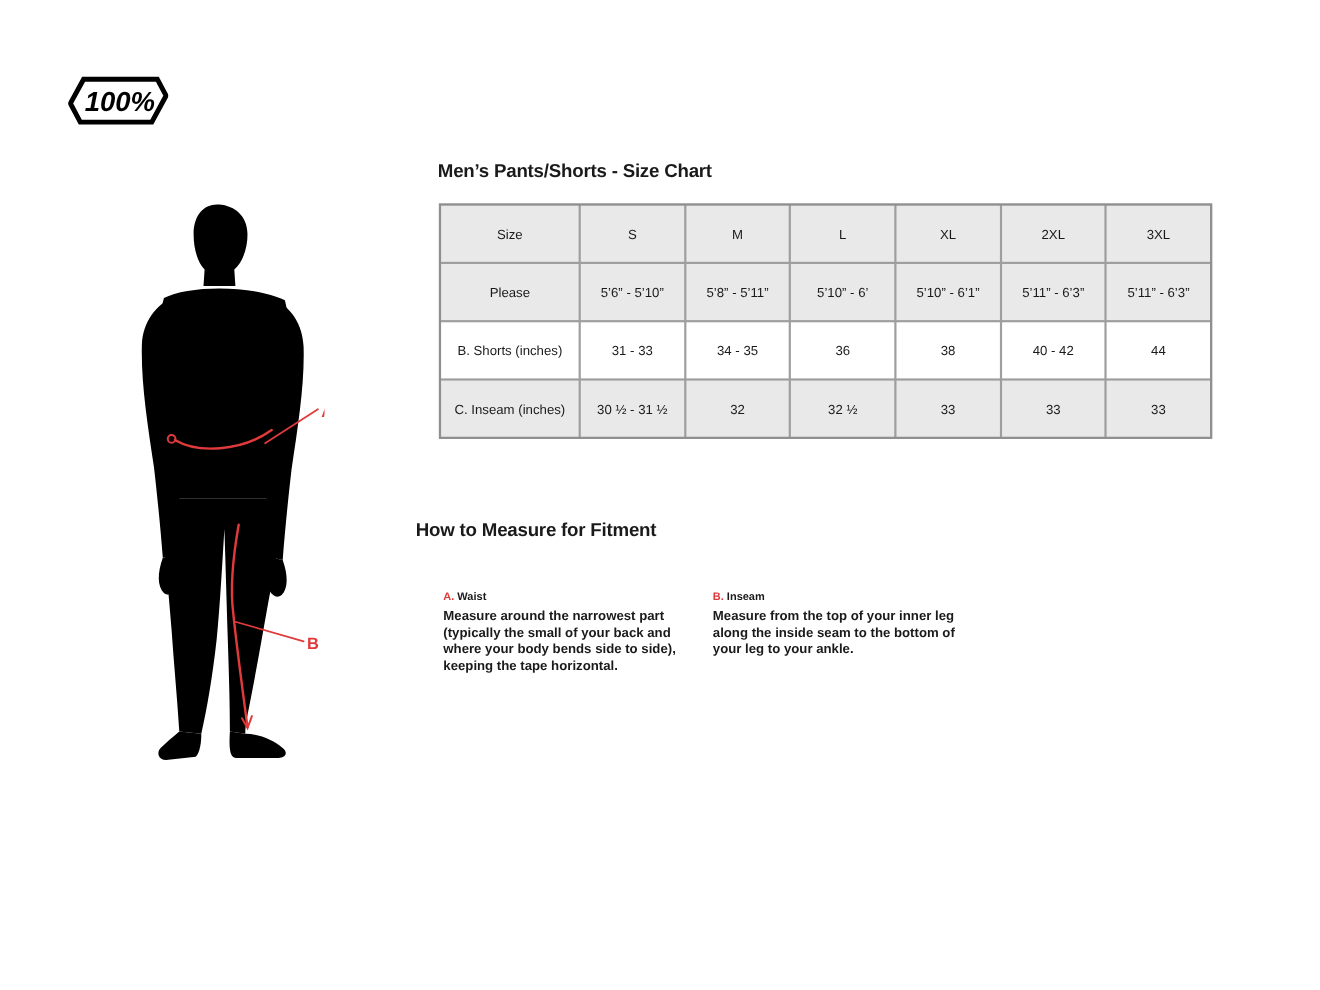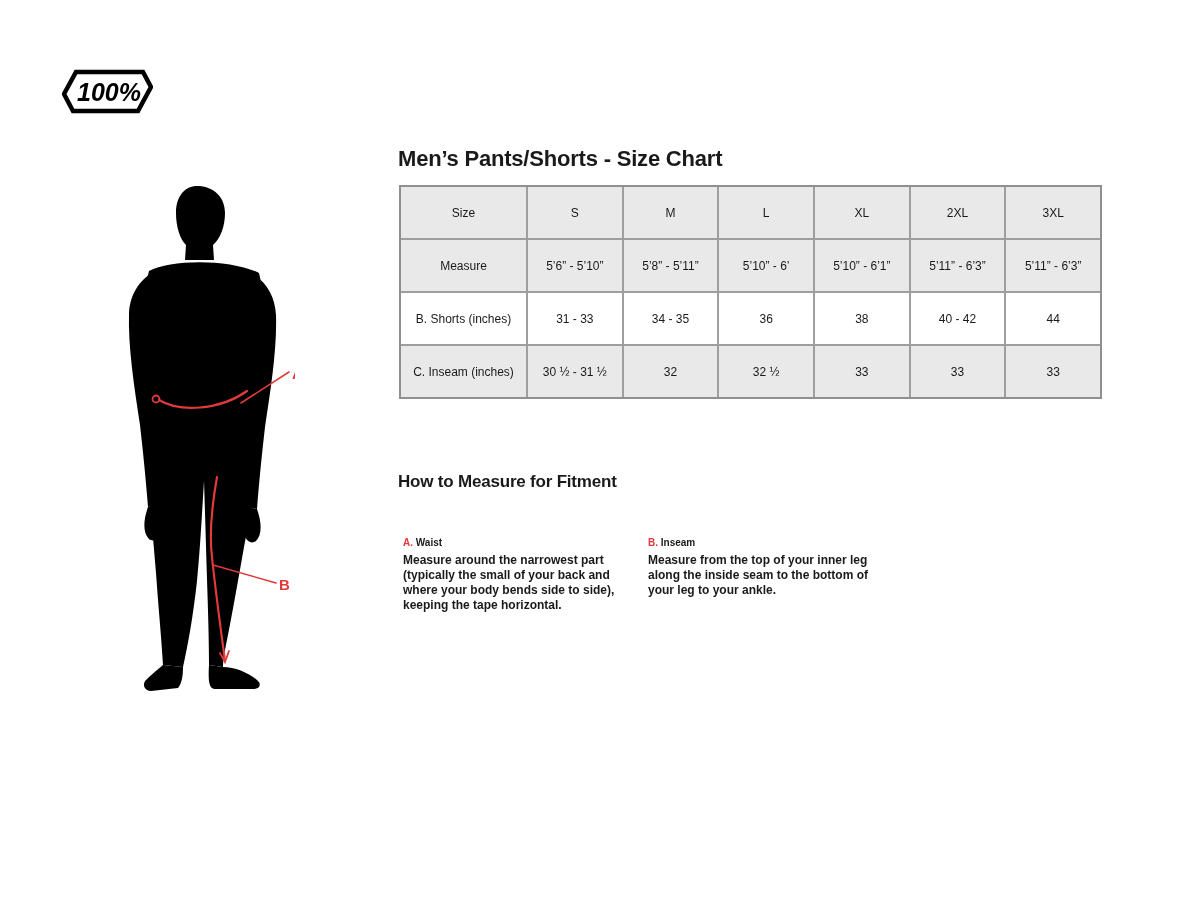--- a/index.html
+++ b/index.html
@@ -8,31 +8,31 @@
   .page { position:relative; width:1200px; height:900px; overflow:hidden; background:#fff; }
 
   
   .logo { position:absolute; left:62px; top:68px; width:91px; height:47px; }
 
   
   .figure { position:absolute; left:115px; top:183px; width:180px; height:516px; }
   .figure svg text { font-family:"Liberation Sans", sans-serif; }
 
   
-  .chart-title { position:absolute; left:398px; top:146px; font-size:22px; font-weight:700; letter-spacing:-0.2px; }
+  .chart-title { position:absolute; left:398px; top:146px; font-size:17px; font-weight:700; letter-spacing:-0.2px; }
   .size-table { position:absolute; left:399px; top:185px; width:703px;
     display:grid; grid-template-columns:125px repeat(6, 1fr);
     gap:2px; background:#9e9e9e; border:2px solid #8f8f8f; }
   .size-table .cell { height:51px; display:flex; align-items:center; justify-content:center;
     font-size:12px; text-align:center; padding:2px 4px; }
   .size-table .gray  { background:#e9e9e9; }
   .size-table .white { background:#ffffff; }
 
   
-  .measure-heading { position:absolute; left:398px; top:472px; font-size:17px; font-weight:700; letter-spacing:-0.2px; }
+  .measure-heading { position:absolute; left:378px; top:472px; font-size:17px; font-weight:700; letter-spacing:-0.2px; }
   .measure-item { position:absolute; top:505px; }
   .measure-item.a { left:403px; width:232px; }
   .measure-item.b { left:648px; width:222px; }
   .measure-item h3 { font-size:10px; font-weight:700; margin-bottom:5px;margin-top:32px; }
   .measure-item h3 .letter { color:#e03a3a; }
   .measure-item p { font-size:12px; line-height:15px; font-weight:700; }
 
   
   .footer { position:absolute; left:60px; top:818px; font-size:10.5px; line-height:12px; font-weight:700; color:#111; }
 </style>
@@ -85,21 +85,21 @@
 
   <div class="chart-title">Men’s Pants/Shorts - Size Chart</div>
   <div class="size-table">
       <div class="cell gray">Size</div>
       <div class="cell gray">S</div>
       <div class="cell gray">M</div>
       <div class="cell gray">L</div>
       <div class="cell gray">XL</div>
       <div class="cell gray">2XL</div>
       <div class="cell gray">3XL</div>
-      <div class="cell gray">Measure</div>
+      <div class="cell gray">Please</div>
       <div class="cell gray">5’6” - 5’10”</div>
       <div class="cell gray">5’8” - 5’11”</div>
       <div class="cell gray">5’10” - 6’</div>
       <div class="cell gray">5’10” - 6’1”</div>
       <div class="cell gray">5’11” - 6’3”</div>
       <div class="cell gray">5’11” - 6’3”</div>
       <div class="cell white">B. Shorts (inches)</div>
       <div class="cell white">31 - 33</div>
       <div class="cell white">34 - 35</div>
       <div class="cell white">36</div>

